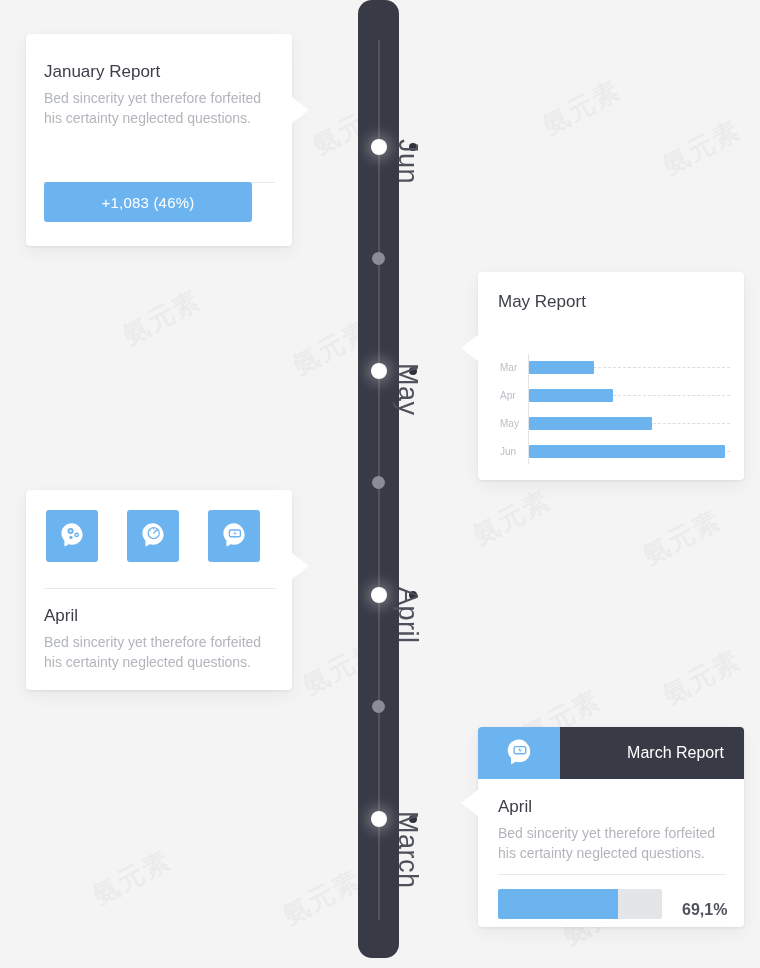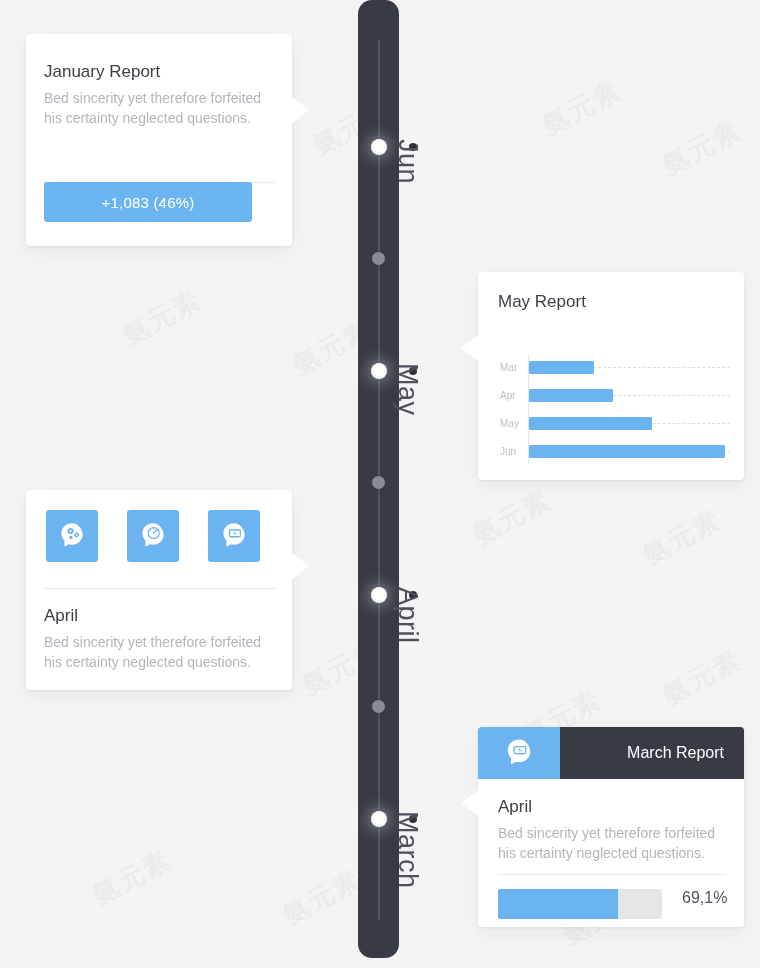--- a/index.html
+++ b/index.html
@@ -320,21 +320,22 @@
     top: 147px;
     width: 228px;
   }
   .progress-row {
     position: absolute;
     left: 20px;
     top: 162px;
     right: 0;
     height: 30px;
     display: flex;
-    align-items: flex-start;
+    align-items: flex-end;
+    font-weight: bold;
   }
   .progress-track {
     width: 164px;
     height: 30px;
     background: #e4e5e7;
     border-radius: 2px;
     overflow: hidden;
     flex: none;
   }
   .progress-fill {

